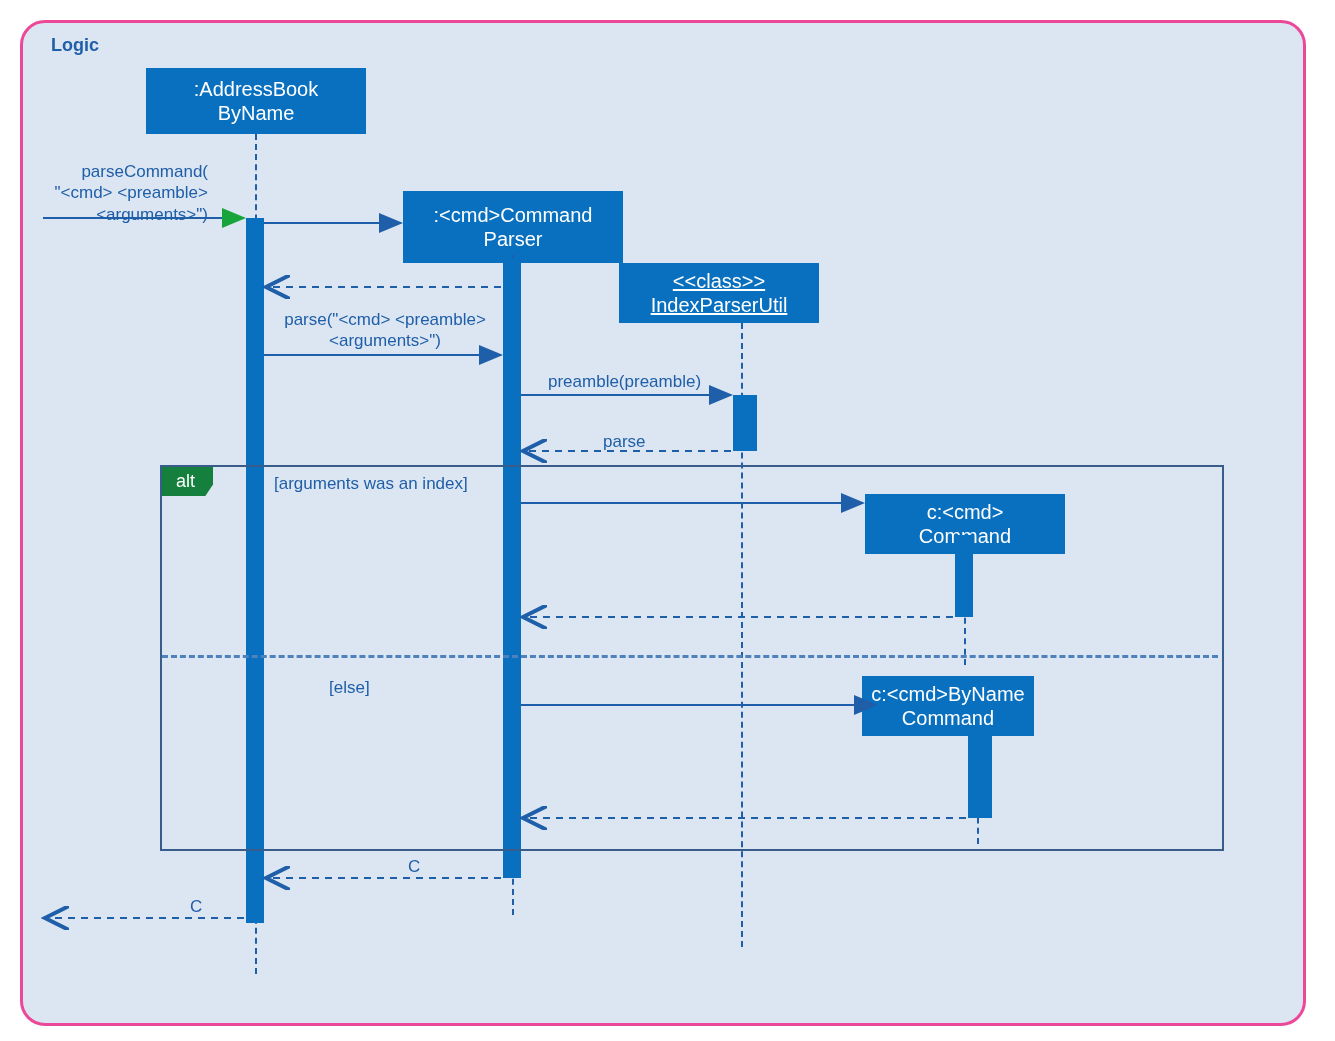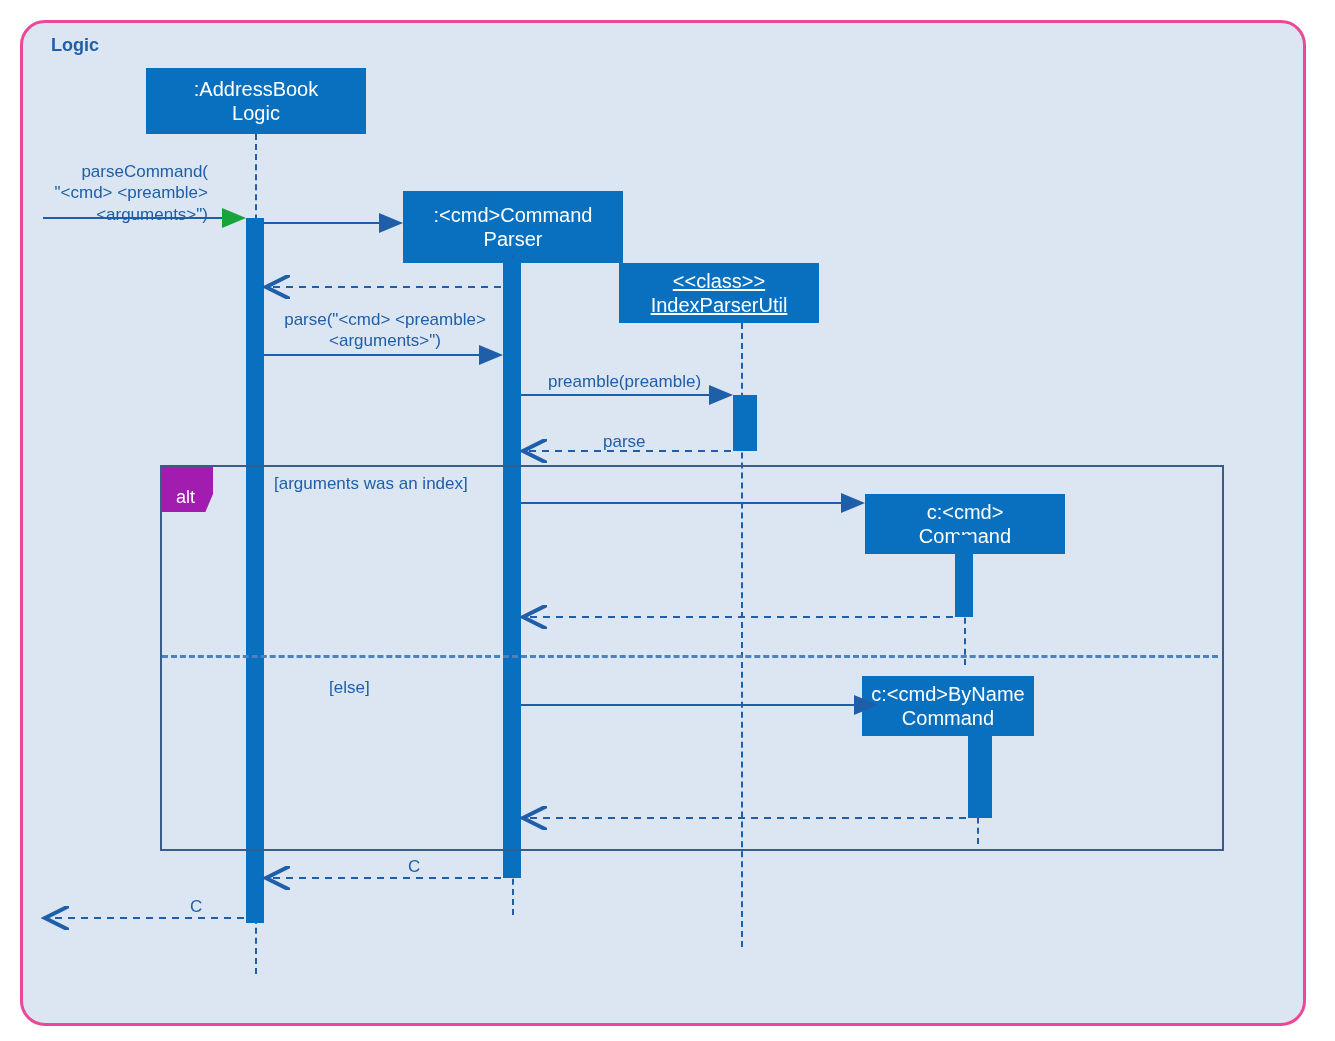--- a/index.html
+++ b/index.html
@@ -56,24 +56,24 @@
     line-height: 1.25;
     white-space: nowrap;
   }
   .alt-frame {
     position: absolute;
     border: 2px solid #385d8a;
     background: transparent;
   }
   .alt-tab {
     position: absolute;
-    background: #a21caf;
+    background: #15803d;
     color: #fff;
     font-size: 18px;
-    padding: 20px 18px 4px 14px;
+    padding: 4px 18px 4px 14px;
     top: 0;
     left: 0;
     clip-path: polygon(0 0, 100% 0, 100% 60%, 85% 100%, 0 100%);
   }
   .alt-divider {
     position: absolute;
     border-top: 3px dashed #4f81bd;
     height: 0;
   }
   svg.arrows {
@@ -93,21 +93,21 @@
   .green { stroke: #17a43b; }
 </style>
 </head>
 <body>
 
 <div class="frame">
   <div class="frame-label">Logic</div>
 
   <div class="participant" style="left:123px; top:45px; width:220px; height:66px;">
     <span style="white-space:pre-line;">:AddressBook
-Logic</span>
+ByName</span>
   </div>
   <div class="participant" style="left:380px; top:168px; width:220px; height:72px;">
     <span style="white-space:pre-line;">:&lt;cmd&gt;Command
 Parser</span>
   </div>
   <div class="participant" style="left:596px; top:240px; width:200px; height:60px;text-decoration:underline;">
     <span style="white-space:pre-line;">&lt;&lt;class&gt;&gt;
 IndexParserUtil</span>
   </div>
   <div class="participant" style="left:842px; top:471px; width:200px; height:60px;">

